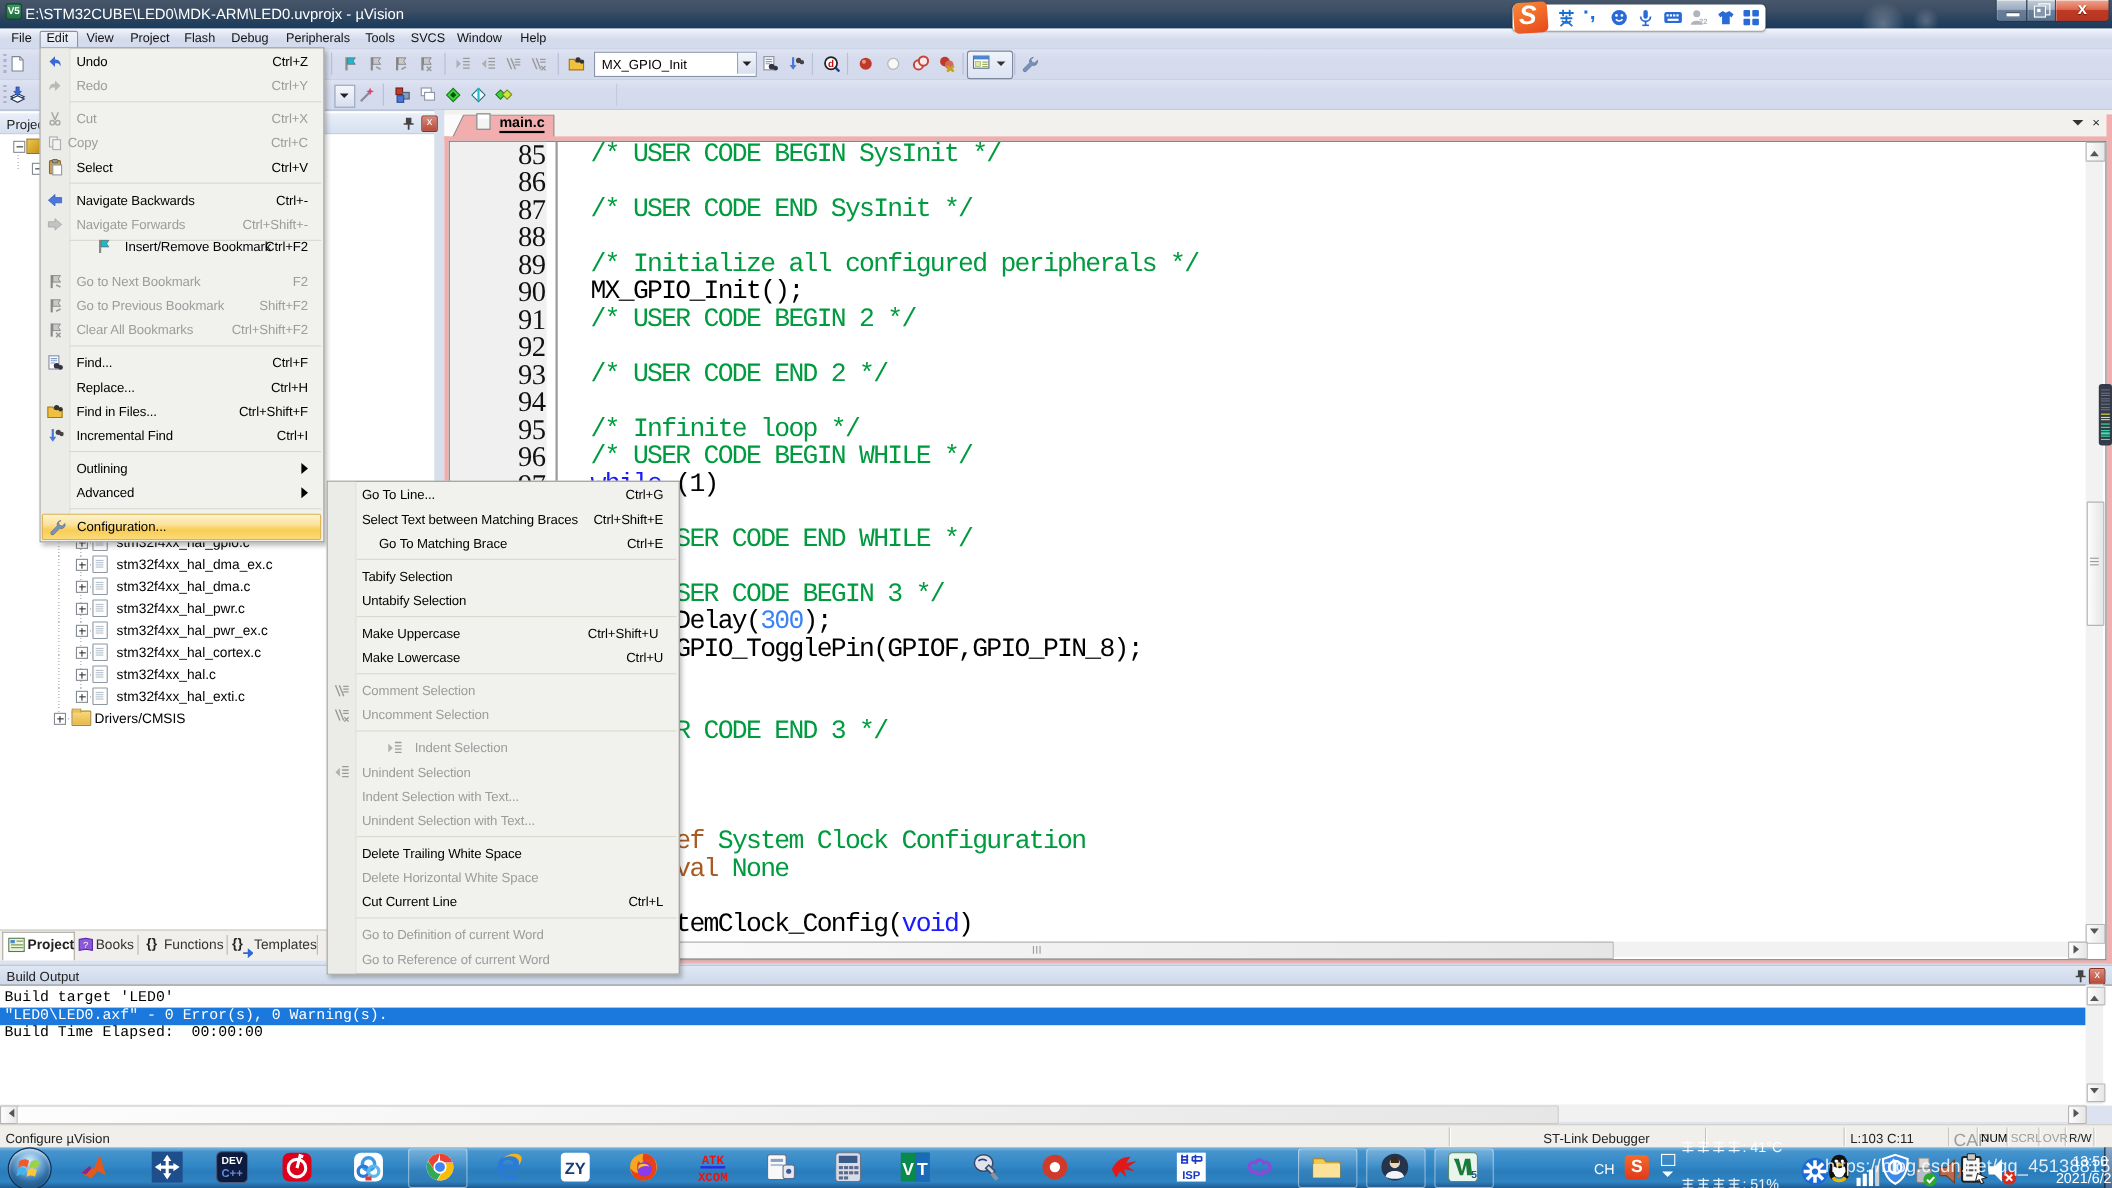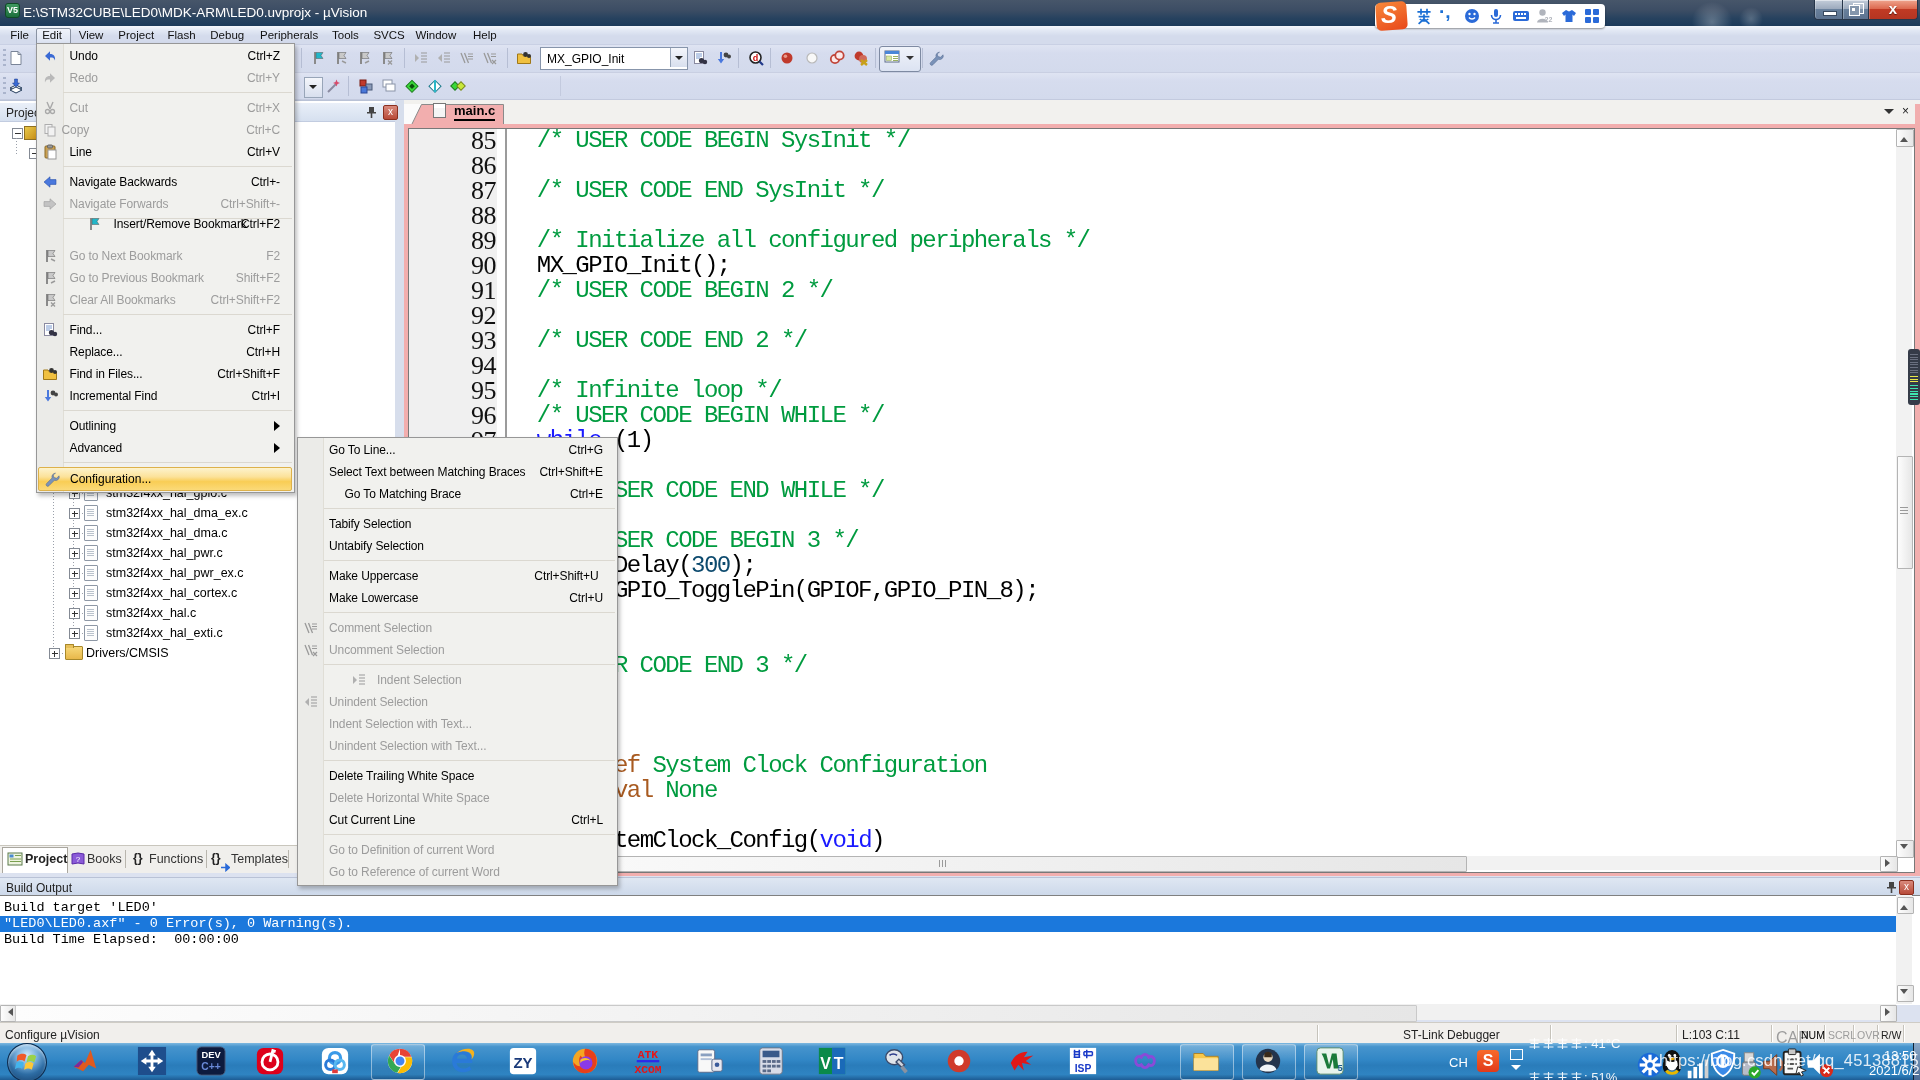--- a/index.html
+++ b/index.html
@@ -77,21 +77,21 @@
   #pinkstrip{position:absolute;left:0;top:24px;width:1516px;height:3.5px;background:#f2aeae;}
   #pinkL{position:absolute;left:0;top:24px;width:4px;height:752px;background:#f2aeae;}
   #pinkR{position:absolute;left:1511px;top:4px;width:5px;height:772px;background:#f2aeae;}
   #pinkB{position:absolute;left:0;top:770.5px;width:1516px;height:5.5px;background:#f2aeae;}
   #eframe{position:absolute;left:4px;top:27.5px;width:1505px;height:743px;background:#fff;border:1px solid #787878;}
   #gutter{position:absolute;left:0px;top:0px;width:88px;height:727px;background:#f0f0f0;}
   #gutdiv{position:absolute;left:96px;top:0;width:1.5px;height:727px;background:#9b9b9b;}
   .ln{position:absolute;right:1418px;width:60px;text-align:right;font-family:"Liberation Serif",serif;font-size:26px;letter-spacing:-0.5px;color:#111;line-height:25px;}
   
   .cl{position:absolute;left:102.1px;white-space:pre;font-family:"Liberation Mono",monospace;font-size:24px;letter-spacing:-1.55px;color:#000;line-height:25px;}
-  .cm{color:#009b3f;} .kw{color:#1a1aff;} .num{color:#0c4a6e;} .doc{color:#a85a20;}
+  .cm{color:#009b3f;} .kw{color:#1a1aff;} .num{color:#3b82f6;} .doc{color:#a85a20;}
   
   .sbtrack{position:absolute;background:#f2f2f2;}
   .sbthumb{position:absolute;background:linear-gradient(90deg,#fdfdfd,#e6e6e6);border:1px solid #b4b4b4;border-radius:1px;}
   .tri{position:absolute;width:0;height:0;border:4px solid transparent;}
   
   #bohead{left:0;top:877px;width:1920px;height:18px;
     background:linear-gradient(180deg,#dfe7f3 0%,#ccd8ea 100%);border-top:1px solid #b9c2d6;}
   #bohead .t{position:absolute;left:6px;top:3px;font-size:12px;color:#222;}
   #bobody{left:0;top:895px;width:1920px;height:109px;background:#fff;border-top:1.5px solid #808080;}
   #botext{position:absolute;left:4px;top:4px;font-family:"Liberation Mono",monospace;font-size:13.5px;line-height:16px;color:#000;white-space:pre;}
@@ -887,21 +887,21 @@
           </svg></span>
         <span class="lbl" style="left:24px;">Copy</span>
         <span class="sc" style="right:12.5px;">Ctrl+C</span>
       </div>
       <div class="mrow" style="top:97.7px;">
         <span class="micon" style="left:4.5px;"><svg width="16" height="16" viewBox="0 0 16 16">
             <rect x="3" y="2" width="10" height="12" rx="1" fill="#caa052" stroke="#8a6a28"></rect>
             <rect x="5.5" y="1" width="5" height="3" rx="1" fill="#9a9a9a" stroke="#666"></rect>
             <rect x="6" y="6" width="8" height="9" fill="#fff" stroke="#999"></rect>
           </svg></span>
-        <span class="lbl" style="left:32px;">Line</span>
+        <span class="lbl" style="left:32px;">Select</span>
         <span class="sc" style="right:12.5px;">Ctrl+V</span>
       </div>
       <div class="msep" style="left:26px;right:2px;top:122.7px;"></div>
       <div class="mrow" style="top:127.7px;">
         <span class="micon" style="left:4.5px;"><svg width="16" height="16" viewBox="0 0 16 16">
             <path d="M2 8 L8 2.8 L8 5.6 L14 5.6 L14 10.4 L8 10.4 L8 13.2 Z" fill="#4a78dd" stroke="#2a50a8" stroke-width=".6"></path>
           </svg></span>
         <span class="lbl" style="left:32px;">Navigate Backwards</span>
         <span class="sc" style="right:12.5px;">Ctrl+-</span>
       </div>

